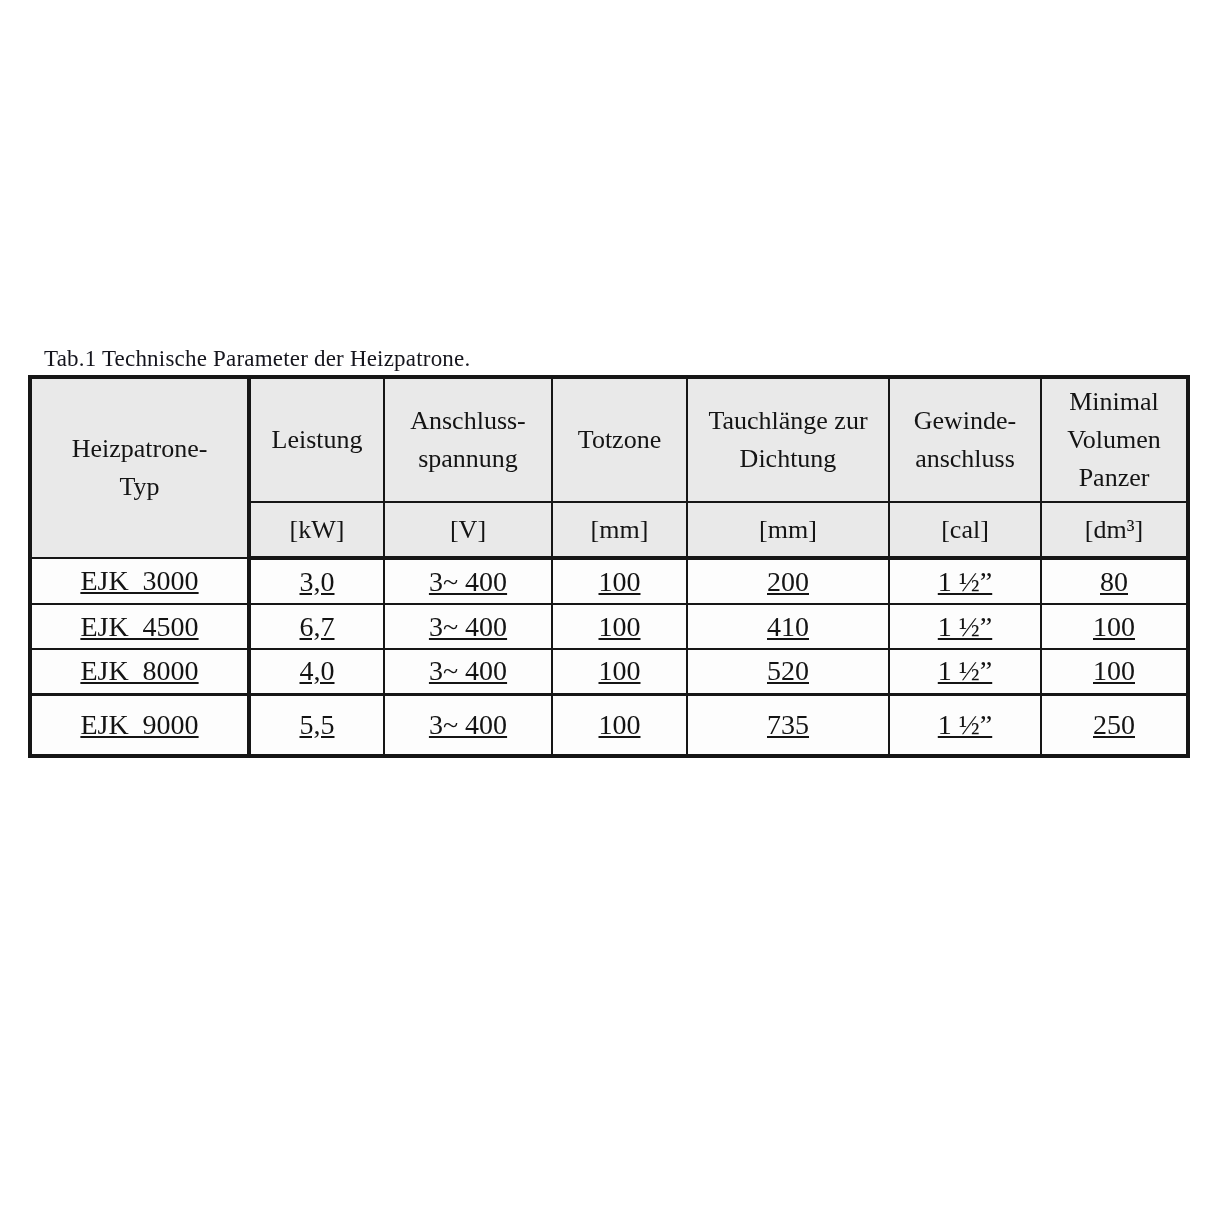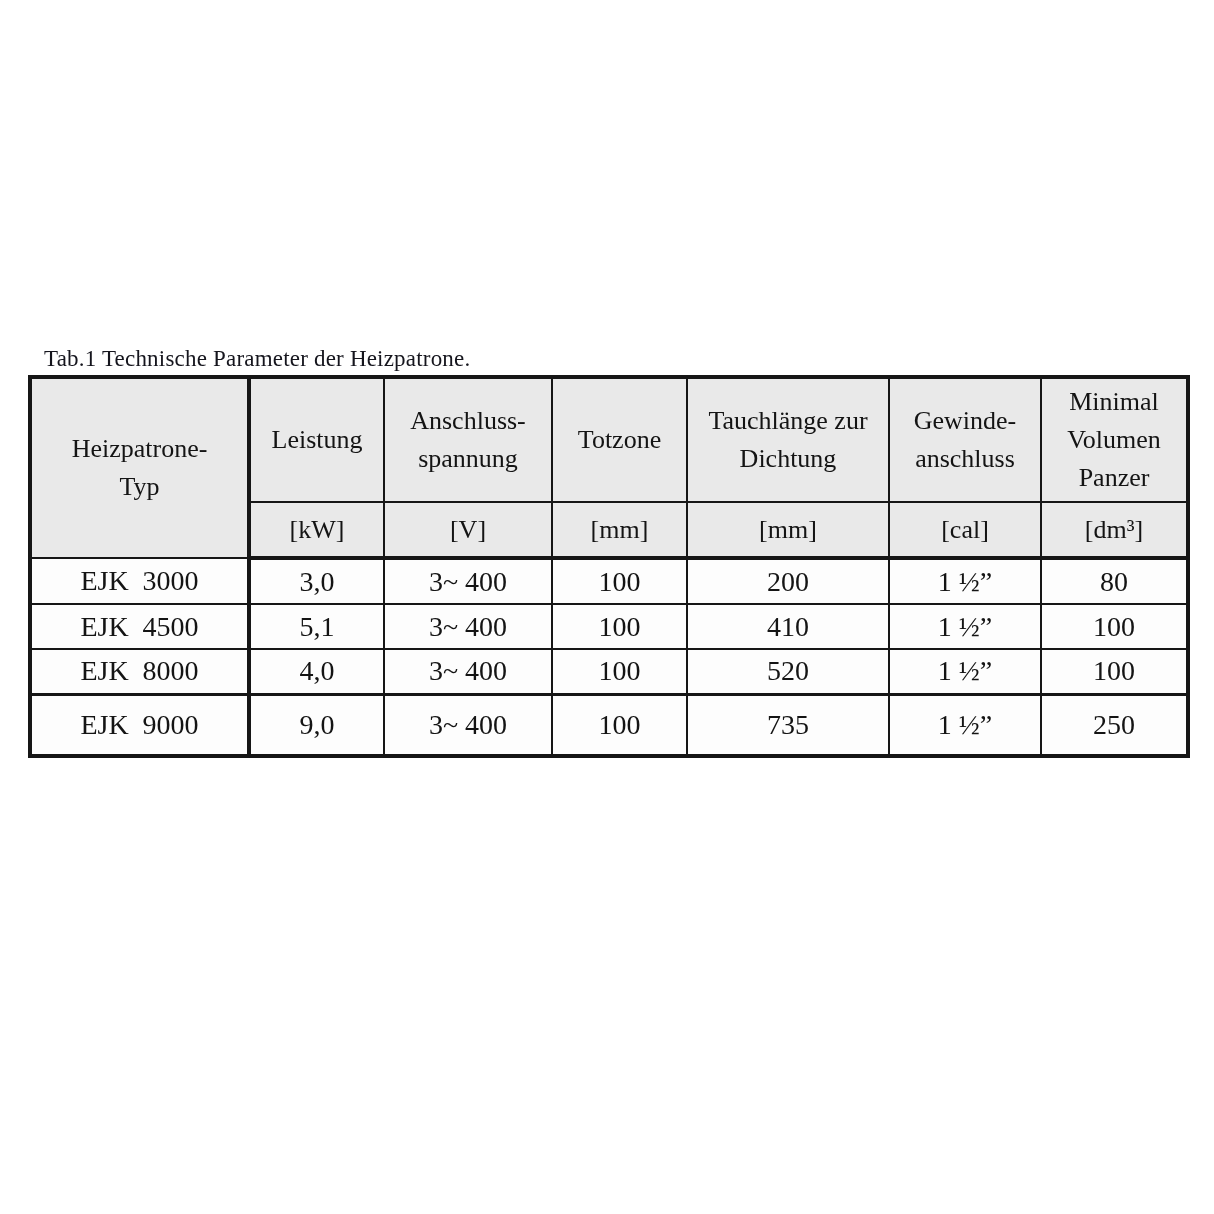--- a/index.html
+++ b/index.html
@@ -53,21 +53,21 @@
   .th-label{white-space:pre-line;}
   .th-typ{border-bottom:4px solid var(--border);}
   tr.hdr-units th{border-bottom:4px solid var(--border);}
   
   .b-right-thick{border-right:4px solid var(--border) !important;}
   
   tbody td{
     background:var(--cell-bg);
     font-size:28px;
   }
-  tr.data-row{height:45px;}
+  tr.data-row{height:45px;text-decoration:underline;}
   tr.data-row-first{height:46px;}
   tr.data-row-last{height:62px;}
   tr.data-row-last td{border-top:3px solid var(--border);}
   td.typ{white-space:pre;}
 </style>
 </head>
 <body>
 
 <div class="canvas">
 
@@ -113,39 +113,39 @@
         <td class="typ b-right-thick">EJK  3000</td>
         <td>3,0</td>
         <td>3~ 400</td>
         <td>100</td>
         <td>200</td>
         <td>1 ½”</td>
         <td>80</td>
       </tr>
       <tr class="data-row">
         <td class="typ b-right-thick">EJK  4500</td>
-        <td>5,1</td>
+        <td>6,7</td>
         <td>3~ 400</td>
         <td>100</td>
         <td>410</td>
         <td>1 ½”</td>
         <td>100</td>
       </tr>
       <tr class="data-row">
         <td class="typ b-right-thick">EJK  8000</td>
         <td>4,0</td>
         <td>3~ 400</td>
         <td>100</td>
         <td>520</td>
         <td>1 ½”</td>
         <td>100</td>
       </tr>
       <tr class="data-row data-row-last">
         <td class="typ b-right-thick">EJK  9000</td>
-        <td>9,0</td>
+        <td>5,5</td>
         <td>3~ 400</td>
         <td>100</td>
         <td>735</td>
         <td>1 ½”</td>
         <td>250</td>
       </tr>
     </tbody>
   </table>
 
 </div>

